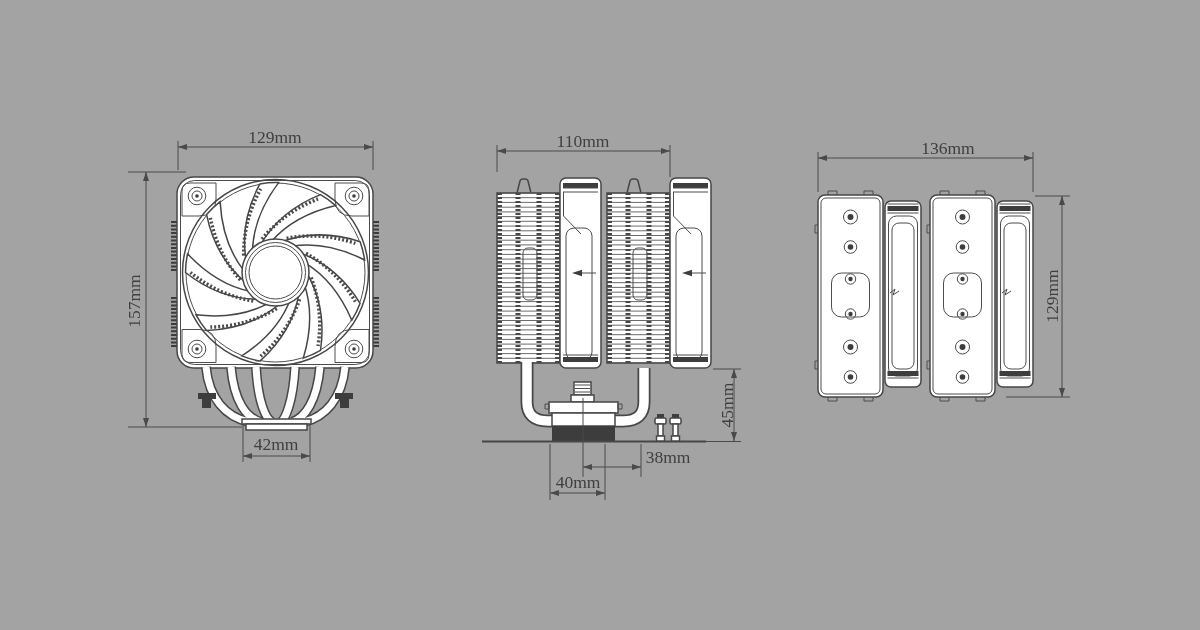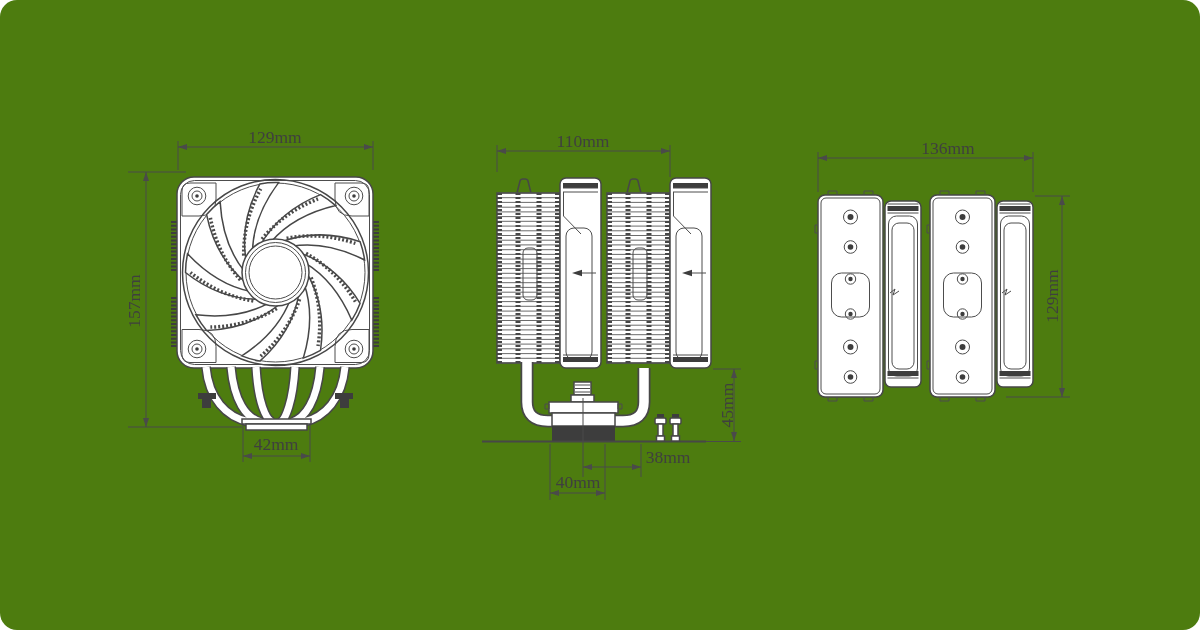--- a/index.html
+++ b/index.html
@@ -1,17 +1,17 @@
 <!DOCTYPE html>
 <html><head>
 <meta charset="utf-8">
 <style>
   html,body{margin:0;padding:0;background:#ffffff;}
-  #stage{position:relative;width:1200px;height:630px;background:#4d7c0f;overflow:hidden;
-         font-family:"Liberation Serif","DejaVu Serif",serif;border-radius:17px;}
+  #stage{position:relative;width:1200px;height:630px;background:#a3a3a3;overflow:hidden;
+         font-family:"Liberation Serif","DejaVu Serif",serif;}
   svg{display:block;}
   .ln  {stroke:#474747;stroke-width:1.5;fill:#ffffff;}
   .lnn {stroke:#474747;stroke-width:1.5;fill:none;}
   .lt  {stroke:#4d4d4d;stroke-width:1;fill:none;}
   .fin {stroke:#5a5a5a;stroke-width:.9;fill:none;}
   .ser {stroke:#474747;stroke-width:5;stroke-dasharray:2 2;fill:none;}
   .rib {stroke:#3d3d3d;stroke-width:7;stroke-dasharray:2 1.7;fill:none;}
   .dk  {fill:#3d3d3d;stroke:none;}
   .dot {fill:#3d3d3d;stroke:none;}
   .pipe    {stroke:#474747;stroke-width:10;fill:none;}

